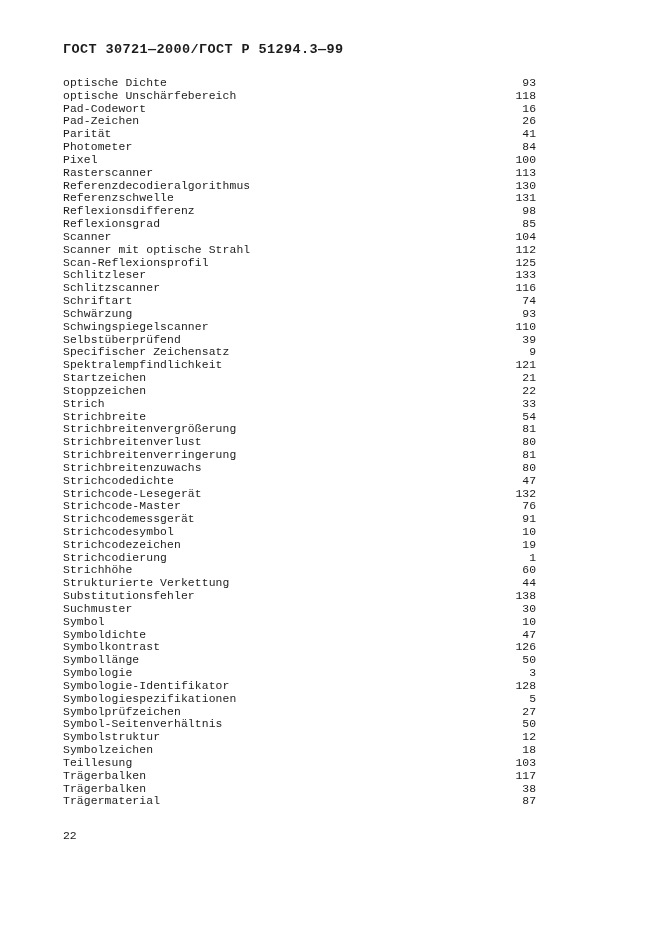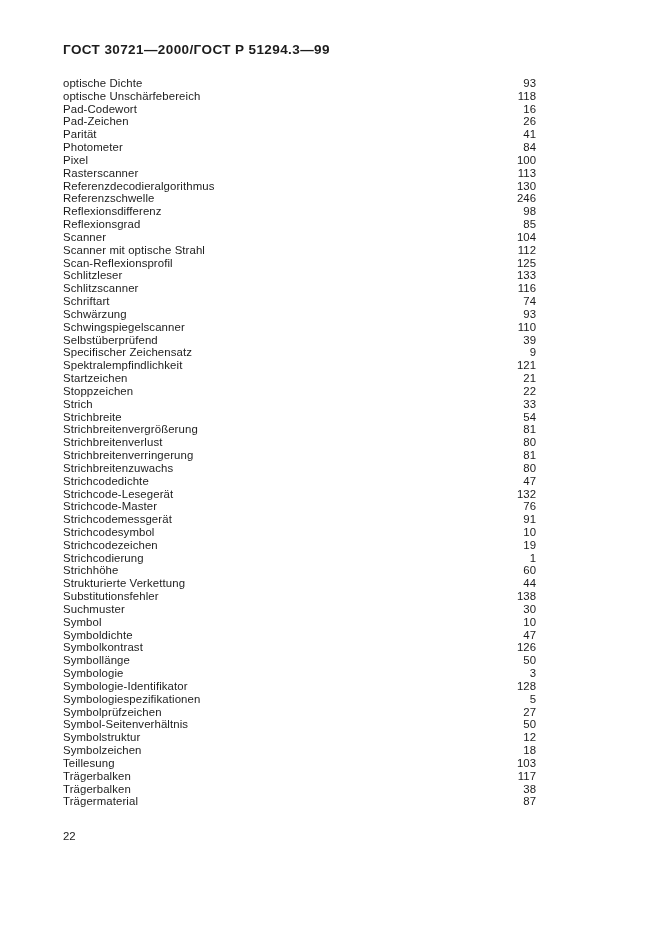--- a/index.html
+++ b/index.html
@@ -5,21 +5,21 @@
   html, body {
     margin: 0;
     padding: 0;
     background: #ffffff;
   }
   .page {
     position: relative;
     width: 661px;
     height: 936px;
     background: #ffffff;
-    font-family: Liberation Sans, sans-serif;
+    font-family: Liberation Mono, monospace;
     color: #1c1c1c;
     overflow: hidden;
   }
   .doc-header {
     position: absolute;
     left: 63px;
     top: 42px;
     font-size: 13.5px;
     font-weight: bold;
     letter-spacing: 0.4px;
@@ -101,21 +101,21 @@
     <span class="index-page-ref">113</span>
   </div>
 
   <div class="index-row">
     <span class="index-term">Referenzdecodieralgorithmus</span>
     <span class="index-page-ref">130</span>
   </div>
 
   <div class="index-row">
     <span class="index-term">Referenzschwelle</span>
-    <span class="index-page-ref">246</span>
+    <span class="index-page-ref">131</span>
   </div>
 
   <div class="index-row">
     <span class="index-term">Reflexionsdifferenz</span>
     <span class="index-page-ref">98</span>
   </div>
 
   <div class="index-row">
     <span class="index-term">Reflexionsgrad</span>
     <span class="index-page-ref">85</span>

